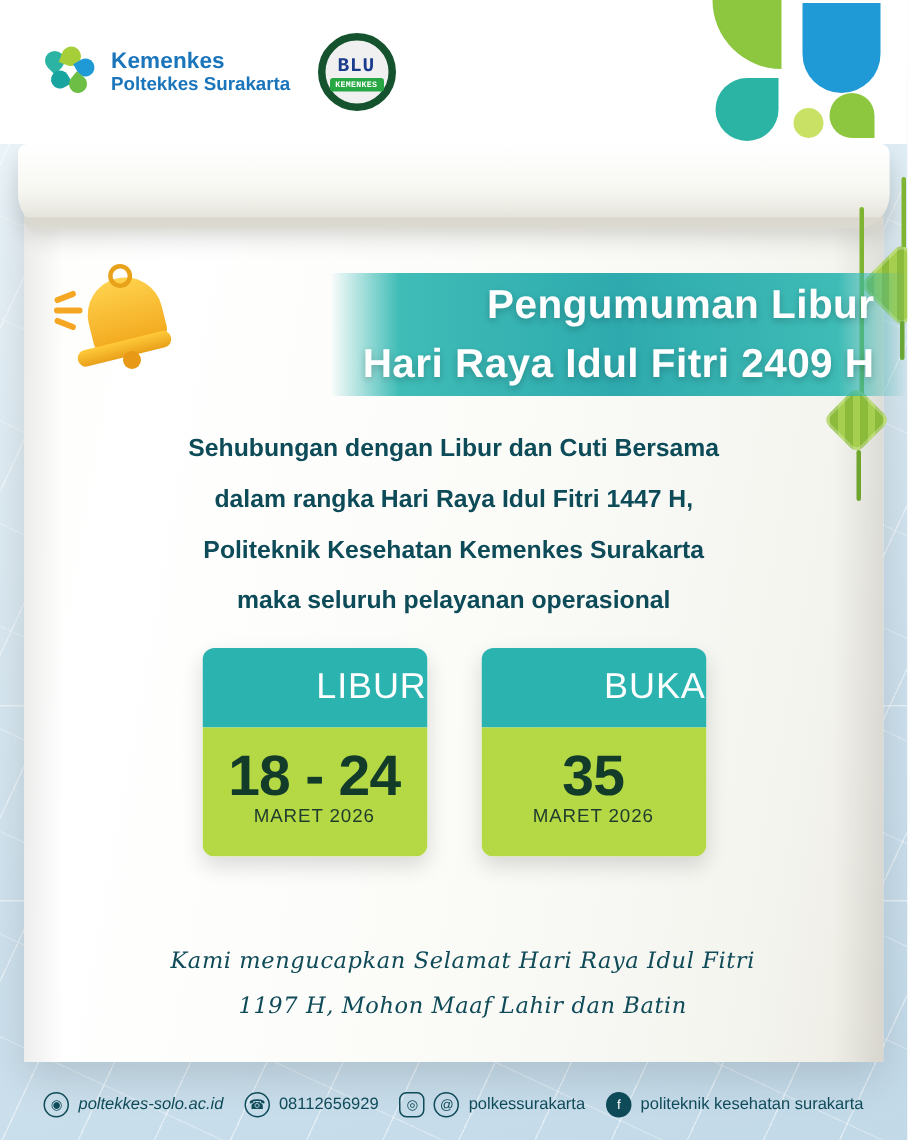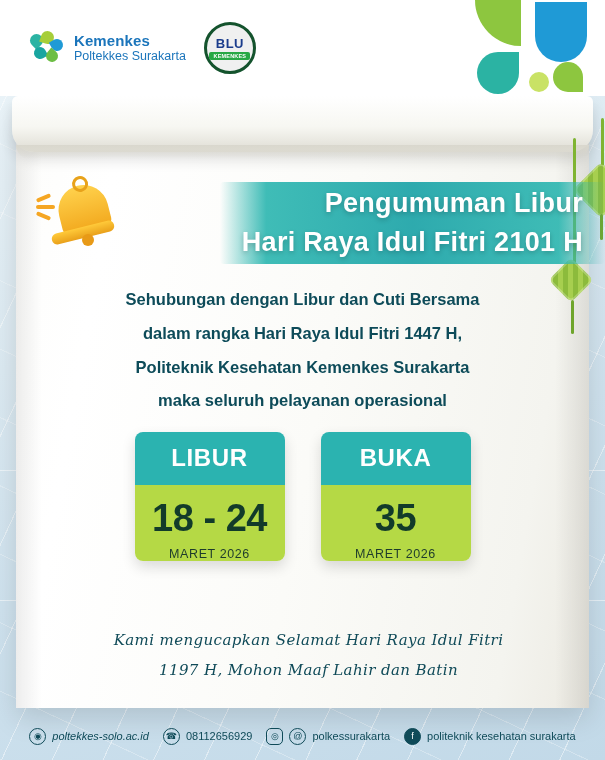--- a/index.html
+++ b/index.html
@@ -40,27 +40,28 @@
   .kemenkes-mark span {
     position: absolute; border-radius: 50% 50% 50% 0; display: block;
   }
   .kemenkes-mark .d1 { width: 13px; height: 13px; background: #2bb3a3; left: 0; top: 3px; transform: rotate(-45deg); }
   .kemenkes-mark .d2 { width: 13px; height: 13px; background: #a6ce39; left: 11px; top: 0px; transform: rotate(20deg); }
   .kemenkes-mark .d3 { width: 12px; height: 12px; background: #1f9ad6; left: 21px; top: 8px; transform: rotate(60deg); }
   .kemenkes-mark .d4 { width: 12px; height: 12px; background: #18a5a0; left: 4px; top: 16px; transform: rotate(-120deg); }
   .kemenkes-mark .d5 { width: 12px; height: 12px; background: #6dbe45; left: 16px; top: 19px; transform: rotate(130deg); }
   .kemenkes-text { line-height: 1.15; }
   .kemenkes-text .l1 { font-size: 15px; font-weight: bold; color: #1b75bb; letter-spacing: .1px; }
-  .kemenkes-text .l2 { font-size: 12.5px; font-weight: normal; color: #1b75bb; }
+  .kemenkes-text .l2 { font-size: 12.5px; font-weight: bold; color: #1b75bb; }
   .blu-badge {
     margin-left: 18px;
     width: 52px; height: 52px; border-radius: 50%;
     background: #f0f0f0;
     display: flex; flex-direction: column; align-items: center; justify-content: center;
-    border: 3px solid #14532d;
+    border: 5px solid #14532d;
+    font-family: Liberation Mono, monospace;
   }
   .blu-badge .b1 { font-size: 13px; font-weight: bold; color: #1b3c8c; letter-spacing: .5px; }
   .blu-badge .b2 {
     font-size: 5.5px; font-weight: bold; color: #ffffff; background: #27a844;
     padding: 1px 4px; border-radius: 2px; margin-top: 1px; letter-spacing: .2px;
   }
   
   .leaf {
     position: absolute; z-index: 7;
   }
@@ -159,26 +160,26 @@
     position: absolute; left: 58px; right: 58px; top: 283px; text-align: center; z-index: 9;
   }
   .body-line {
     font-size: 16.5px; font-weight: bold; color: #0d4b59; line-height: 2.05;
   }
 
   
   .cards { position: absolute; left: 0; right: 0; top: 432px; display: flex; justify-content: center; gap: 36px; z-index: 9; }
   .card { width: 150px; border-radius: 8px; overflow: hidden; box-shadow: 0 6px 14px rgba(0,0,0,0.14); }
   .card-head {
-    background: #2bb3b0; color: #fff; font-size: 24px; font-weight: bold;
-    text-align: center; padding: 12px 0 13px; letter-spacing: .6px;
-  }
-  .card-body { background: #b5d945; padding: 14px 0 0; text-align: center; }
+    background: #2bb3b0; color: #fff; font-size: 24px; font-weight: normal;
+    text-align: right; padding: 12px 0 13px; letter-spacing: .6px;
+  }
+  .card-body { background: #b5d945; padding: 14px 0 20px; text-align: center; }
   .card-day { font-size: 38px; font-weight: bold; color: #123b2a; line-height: 1; letter-spacing: -.5px; }
-  .card-month { font-size: 12.5px; color: #1e3b2c; margin-top: 10px; letter-spacing: .6px; }
+  .card-month { font-size: 12.5px; color: #1e3b2c; letter-spacing: .6px; }
 
   
   .closing { position: absolute; left: 72px; right: 60px; top: 625px; text-align: center; z-index: 9; }
   .closing-line {
     font-family: "DejaVu Serif", serif;
     font-style: italic; font-size: 15px; color: #0f4a58; line-height: 2.0;
     letter-spacing: .4px;
   }
 
   
@@ -253,21 +254,21 @@
     <div class="ketupat" style="left:18px; top:52px;"></div>
     <div class="k-tail" style="left:37px; top:96px;"></div>
     <div class="k-string" style="left:10px; top:20px; height:130px;"></div>
     <div class="ketupat small" style="left:-8px; top:146px;"></div>
     <div class="k-tail" style="left:8px; top:182px; height:34px;"></div>
   </div>
 
   <div class="title-block">
     <div class="title-banner">
       <div class="title-line">Pengumuman Libur</div>
-      <div class="title-line">Hari Raya Idul Fitri 2101 H</div>
+      <div class="title-line">Hari Raya Idul Fitri 2409 H</div>
     </div>
   </div>
 
   <div class="body-block">
     <div class="body-line">Sehubungan dengan Libur dan Cuti Bersama</div>
     <div class="body-line">dalam rangka Hari Raya Idul Fitri 1447 H,</div>
     <div class="body-line">Politeknik Kesehatan Kemenkes Surakarta</div>
     <div class="body-line">maka seluruh pelayanan operasional</div>
   </div>
 

